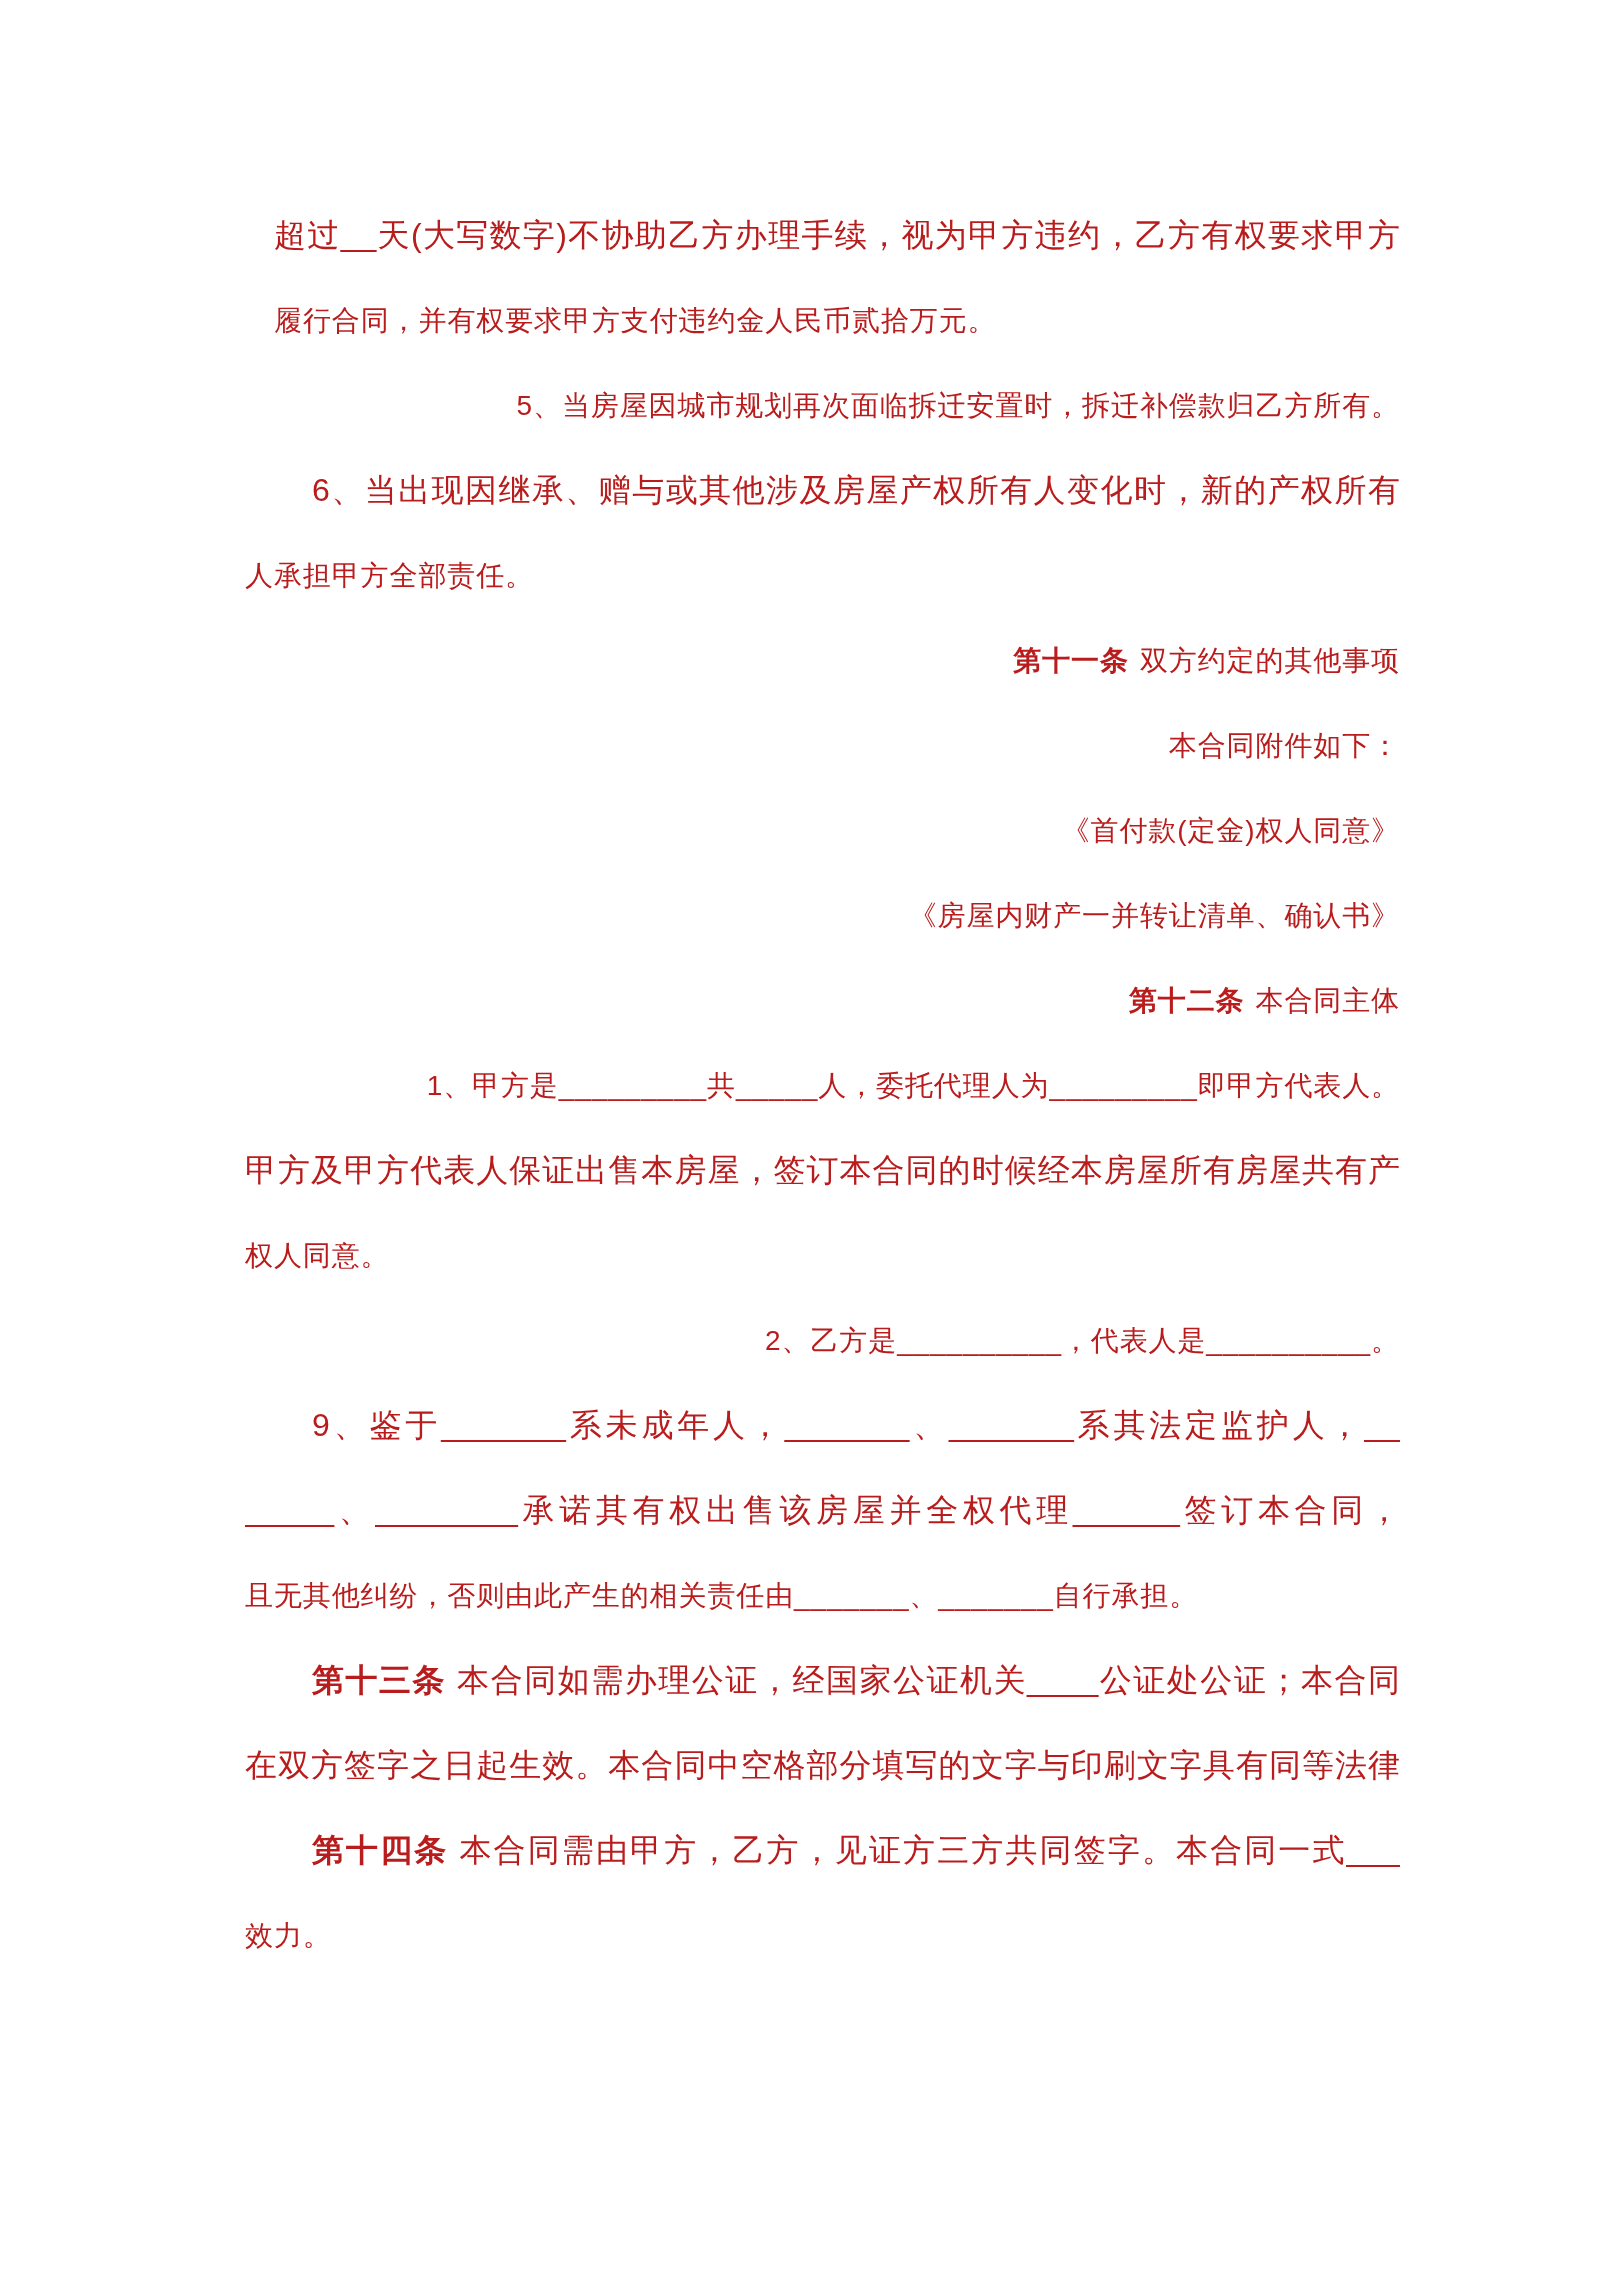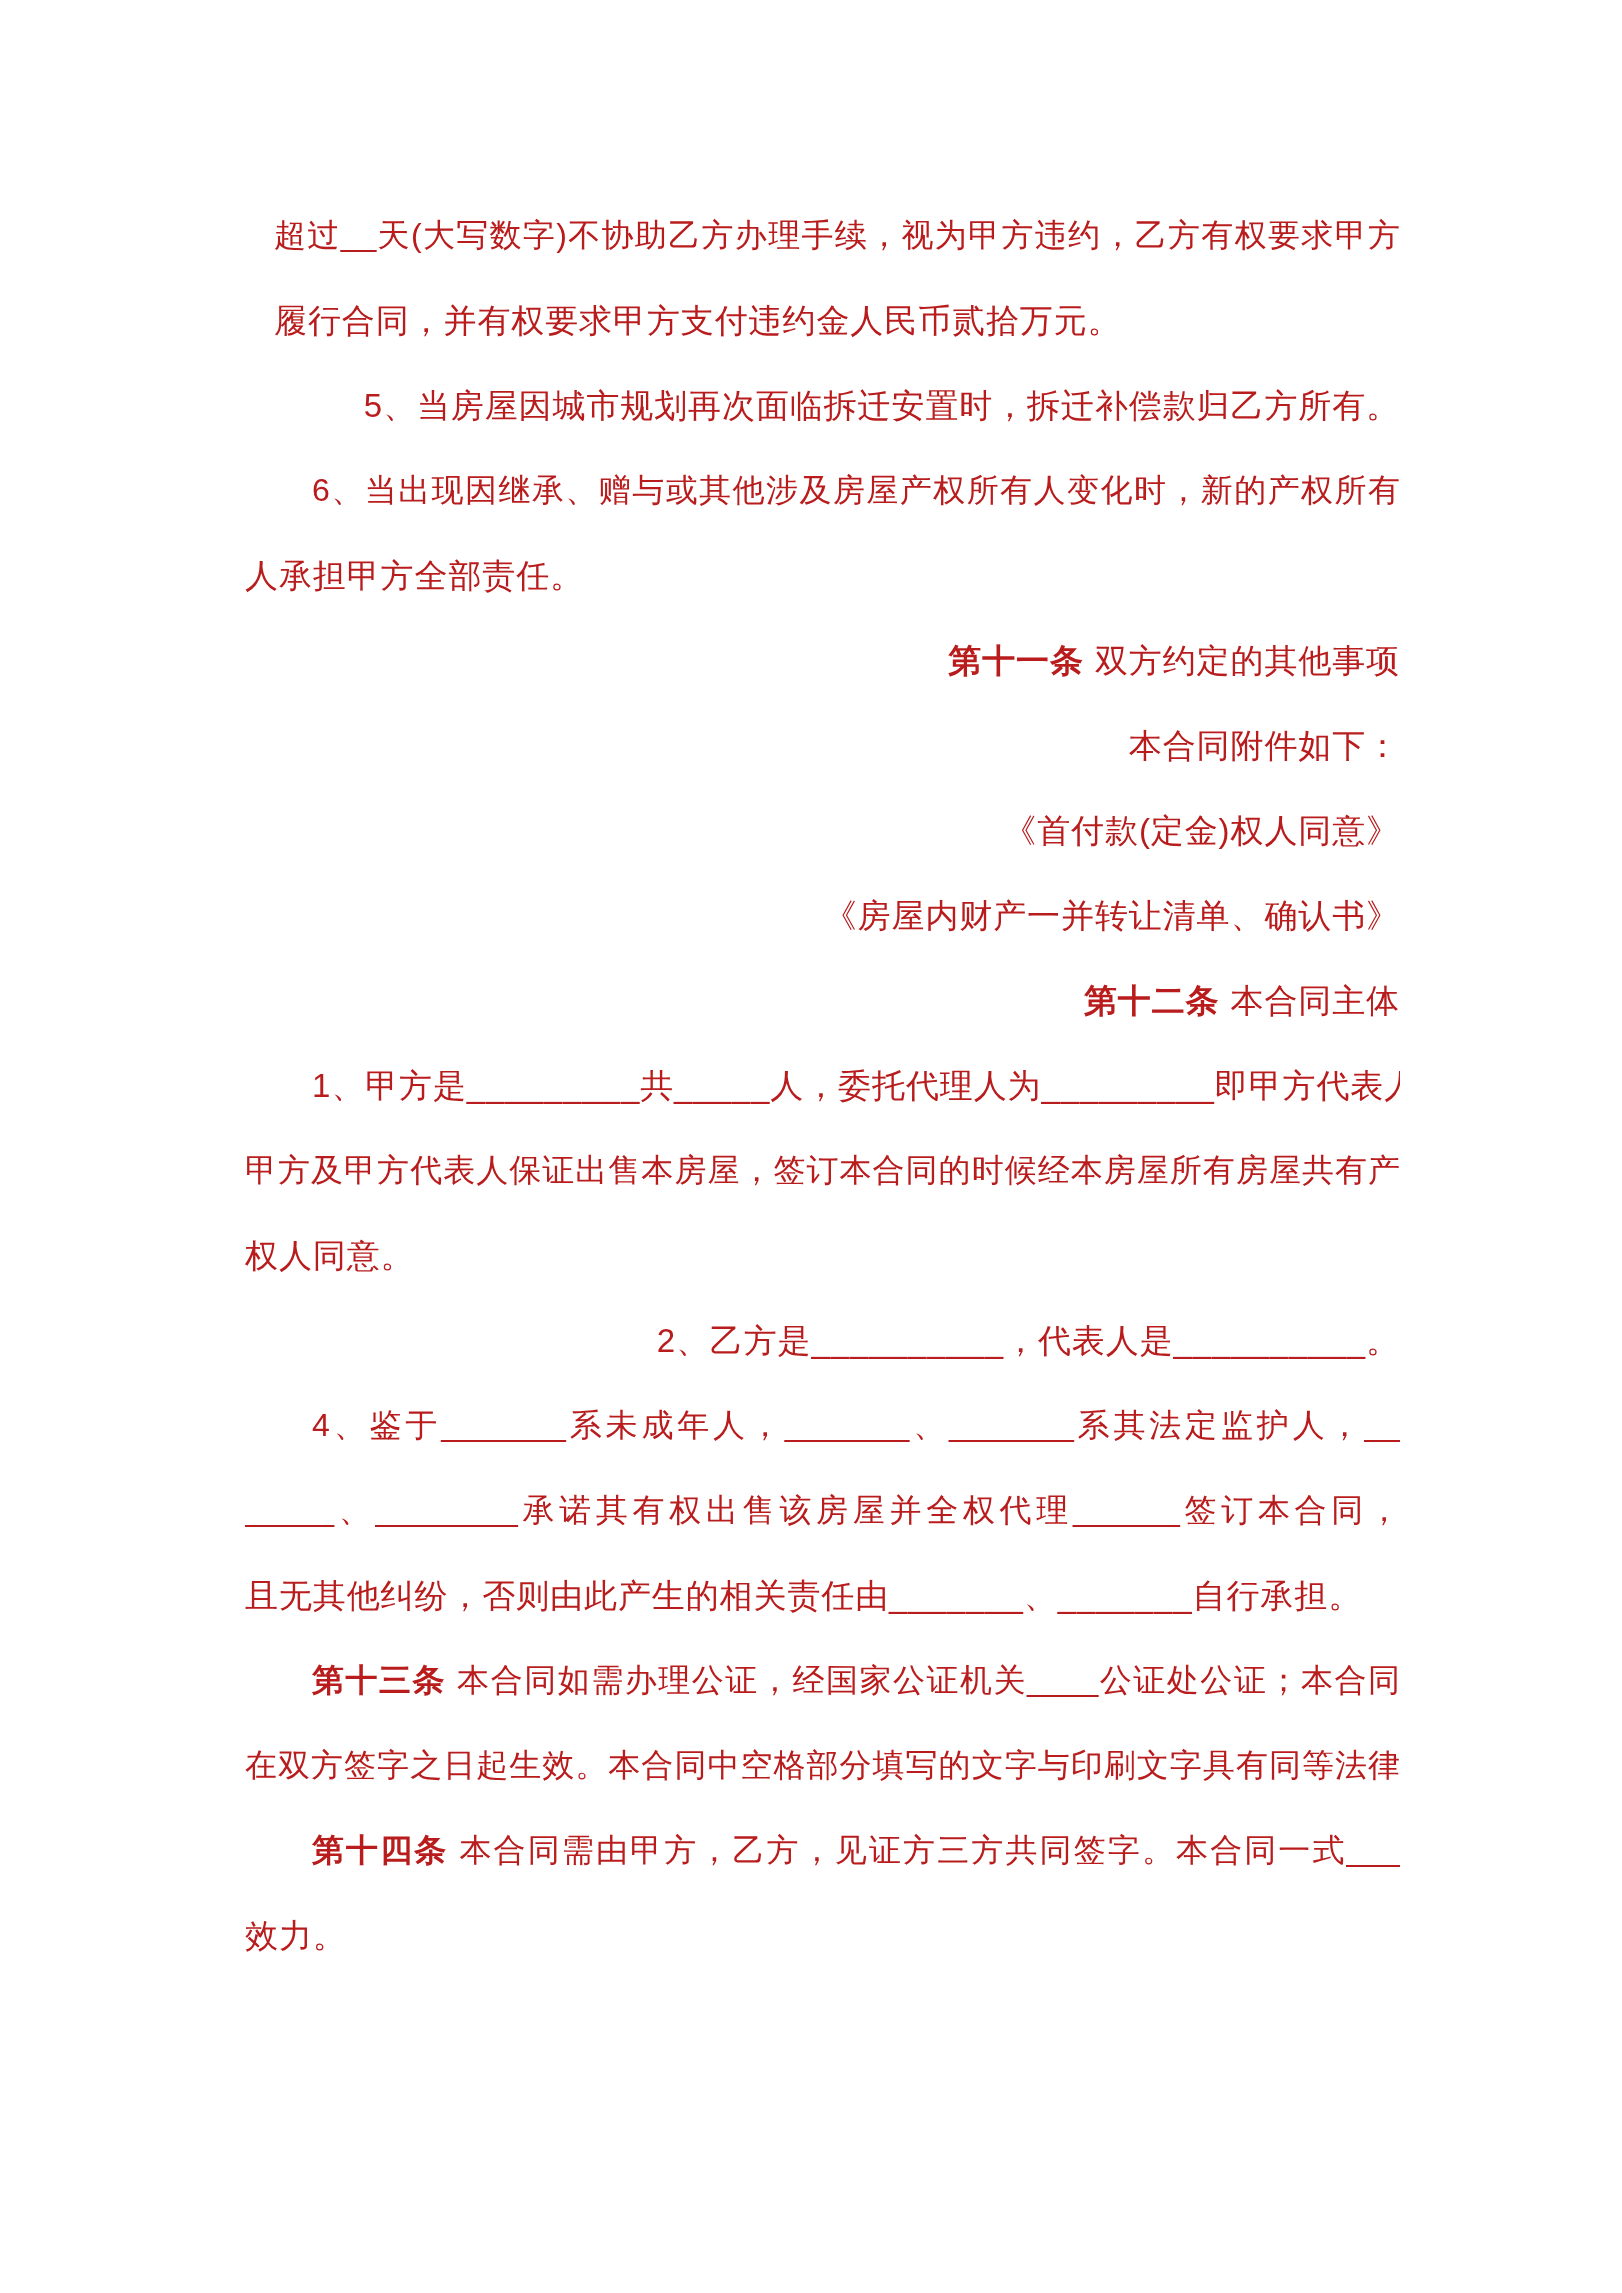--- a/index.html
+++ b/index.html
@@ -10,21 +10,21 @@
     box-sizing: border-box;
     background: #ffffff;
     color: #141414;
     padding: 193px 223px 0 245px;
     overflow: hidden;
     font-family: "Liberation Sans", "DejaVu Sans", sans-serif;
   }
   .line {
     height: 85px;
     line-height: 85px;
-    font-size: 33px;
+    font-size: 28px;
     letter-spacing: 0.9px;
     white-space: nowrap;
     overflow: hidden;
   }
   
   .line.j {
     font-size: 32px;
     letter-spacing: 0;
     white-space: normal;
     text-align: justify;
@@ -46,21 +46,21 @@
     <div class="line"><span class="seg">人承担甲方全部责任。</span></div>
     <div class="line i2"><span class="num">第十一条</span><span class="seg">双方约定的其他事项</span></div>
     <div class="line i2"><span class="seg">本合同附件如下：</span></div>
     <div class="line i2"><span class="seg">《首付款(定金)权人同意》</span></div>
     <div class="line i2"><span class="seg">《房屋内财产一并转让清单、确认书》</span></div>
     <div class="line i2"><span class="num">第十二条</span><span class="seg">本合同主体</span></div>
     <div class="line i2"><span class="seg">1、甲方是_________共_____人，委托代理人为_________即甲方代表人。</span></div>
     <div class="line j"><span class="seg">甲方及甲方代表人保证出售本房屋，签订本合同的时候经本房屋所有房屋共有产</span></div>
     <div class="line"><span class="seg">权人同意。</span></div>
     <div class="line i2"><span class="seg">2、乙方是__________，代表人是__________。</span></div>
-    <div class="line i2 j"><span class="seg">4、鉴于_______系未成年人，_______、_______系其法定监护人，__</span></div>
+    <div class="line i2 j"><span class="seg">9、鉴于_______系未成年人，_______、_______系其法定监护人，__</span></div>
     <div class="line j"><span class="seg">_____、________承诺其有权出售该房屋并全权代理______签订本合同，</span></div>
     <div class="line"><span class="seg">且无其他纠纷，否则由此产生的相关责任由_______、_______自行承担。</span></div>
     <div class="line i2 j"><span class="num">第十三条</span><span class="seg">本合同如需办理公证，经国家公证机关____公证处公证；本合同</span></div>
     <div class="line j"><span class="seg">在双方签字之日起生效。本合同中空格部分填写的文字与印刷文字具有同等法律</span></div>
     <div class="line i2 j"><span class="num">第十四条</span><span class="seg">本合同需由甲方，乙方，见证方三方共同签字。本合同一式___</span></div>
     <div class="line"><span class="seg">效力。</span></div>
   </div>
 
 
 </body></html>

